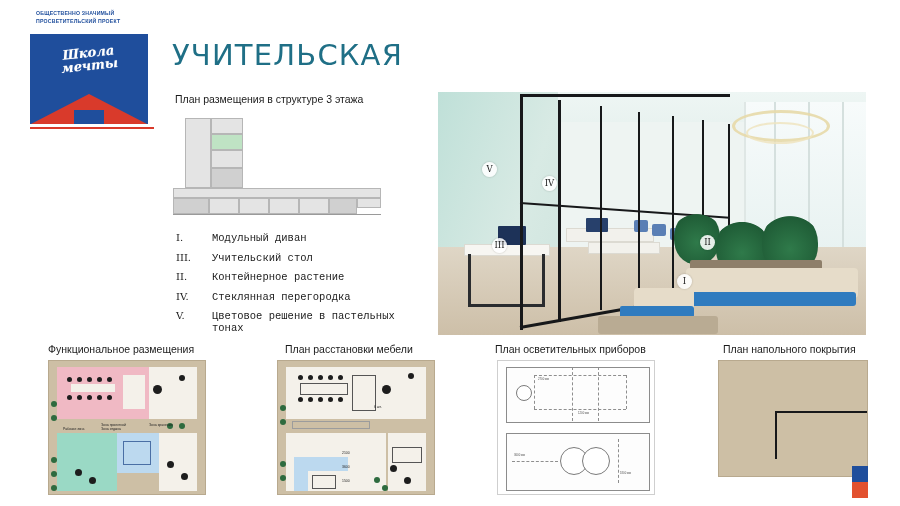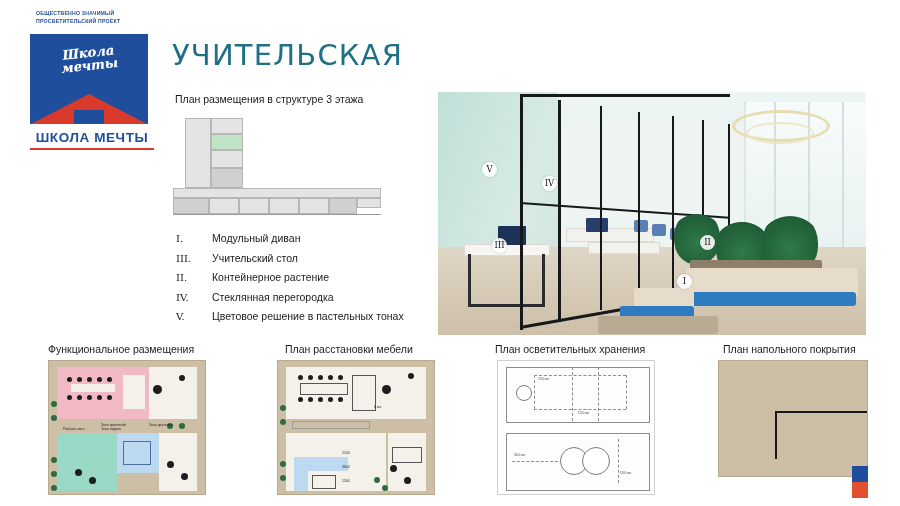--- a/index.html
+++ b/index.html
@@ -167,21 +167,21 @@
   .legend-row {
     display: flex;
     align-items: baseline;
     height: 19.5px;
   }
   .legend-num {
     width: 36px;
     font-family: "DejaVu Serif", serif;
     font-size: 10px;
   }
-  .legend-text { flex: 1; }
+  .legend-text { flex: 1; font-family: Liberation Mono, monospace; }
 
   
   .render {
     position: absolute;
     left: 438px;
     top: 92px;
     width: 428px;
     height: 243px;
     overflow: hidden;
     background: #cfe6e2;
@@ -356,21 +356,20 @@
       </div>
       <div class="logo-script">
         <div>Школа</div>
         <div>мечты</div>
       </div>
       <div class="logo-house">
         <div class="roof"></div>
         <div class="gap"></div>
       </div>
     </div>
-    <div class="logo-title">ШКОЛА МЕЧТЫ</div>
     <div class="logo-rule"></div>
   </div>
 
   <div class="slide-title">УЧИТЕЛЬСКАЯ</div>
   <div class="plan-caption">План размещения в структуре 3 этажа</div>
 
   <div class="floorplan">
     <div class="fp-block" style="left:12px; top:0; width:26px; height:70px;"></div>
     <div class="fp-block" style="left:38px; top:0; width:32px; height:16px;"></div>
     <div class="fp-block fp-green" style="left:38px; top:16px; width:32px; height:16px;"></div>
@@ -463,21 +462,21 @@
 
     <div class="callout" style="left:44px; top:70px;">V</div>
     <div class="callout" style="left:104px; top:84px;">IV</div>
     <div class="callout" style="left:54px; top:146px;">III</div>
     <div class="callout" style="left:262px; top:143px;">II</div>
     <div class="callout" style="left:239px; top:182px;">I</div>
   </div>
 
   <div class="bottom-title" style="left:48px; top:343px;">Функциональное размещения</div>
   <div class="bottom-title" style="left:285px; top:343px;">План расстановки  мебели</div>
-  <div class="bottom-title" style="left:495px; top:343px;">План осветительных хранения</div>
+  <div class="bottom-title" style="left:495px; top:343px;">План осветительных приборов</div>
   <div class="bottom-title" style="left:723px; top:343px;">План напольного покрытия</div>
 
   <div class="panel p1">
     <div class="z-pink" style="left:8px; top:6px; width:92px; height:52px;"></div>
     <div class="z-white" style="left:100px; top:6px; width:48px; height:52px;"></div>
     <div class="z-green" style="left:8px; top:72px; width:60px; height:58px;"></div>
     <div class="z-blue" style="left:68px; top:72px; width:42px; height:40px;"></div>
     <div class="z-white" style="left:110px; top:72px; width:38px; height:58px;"></div>
     <div class="z-rect" style="left:74px; top:80px; width:26px; height:22px; border-color:#4a6fa5;"></div>
 

